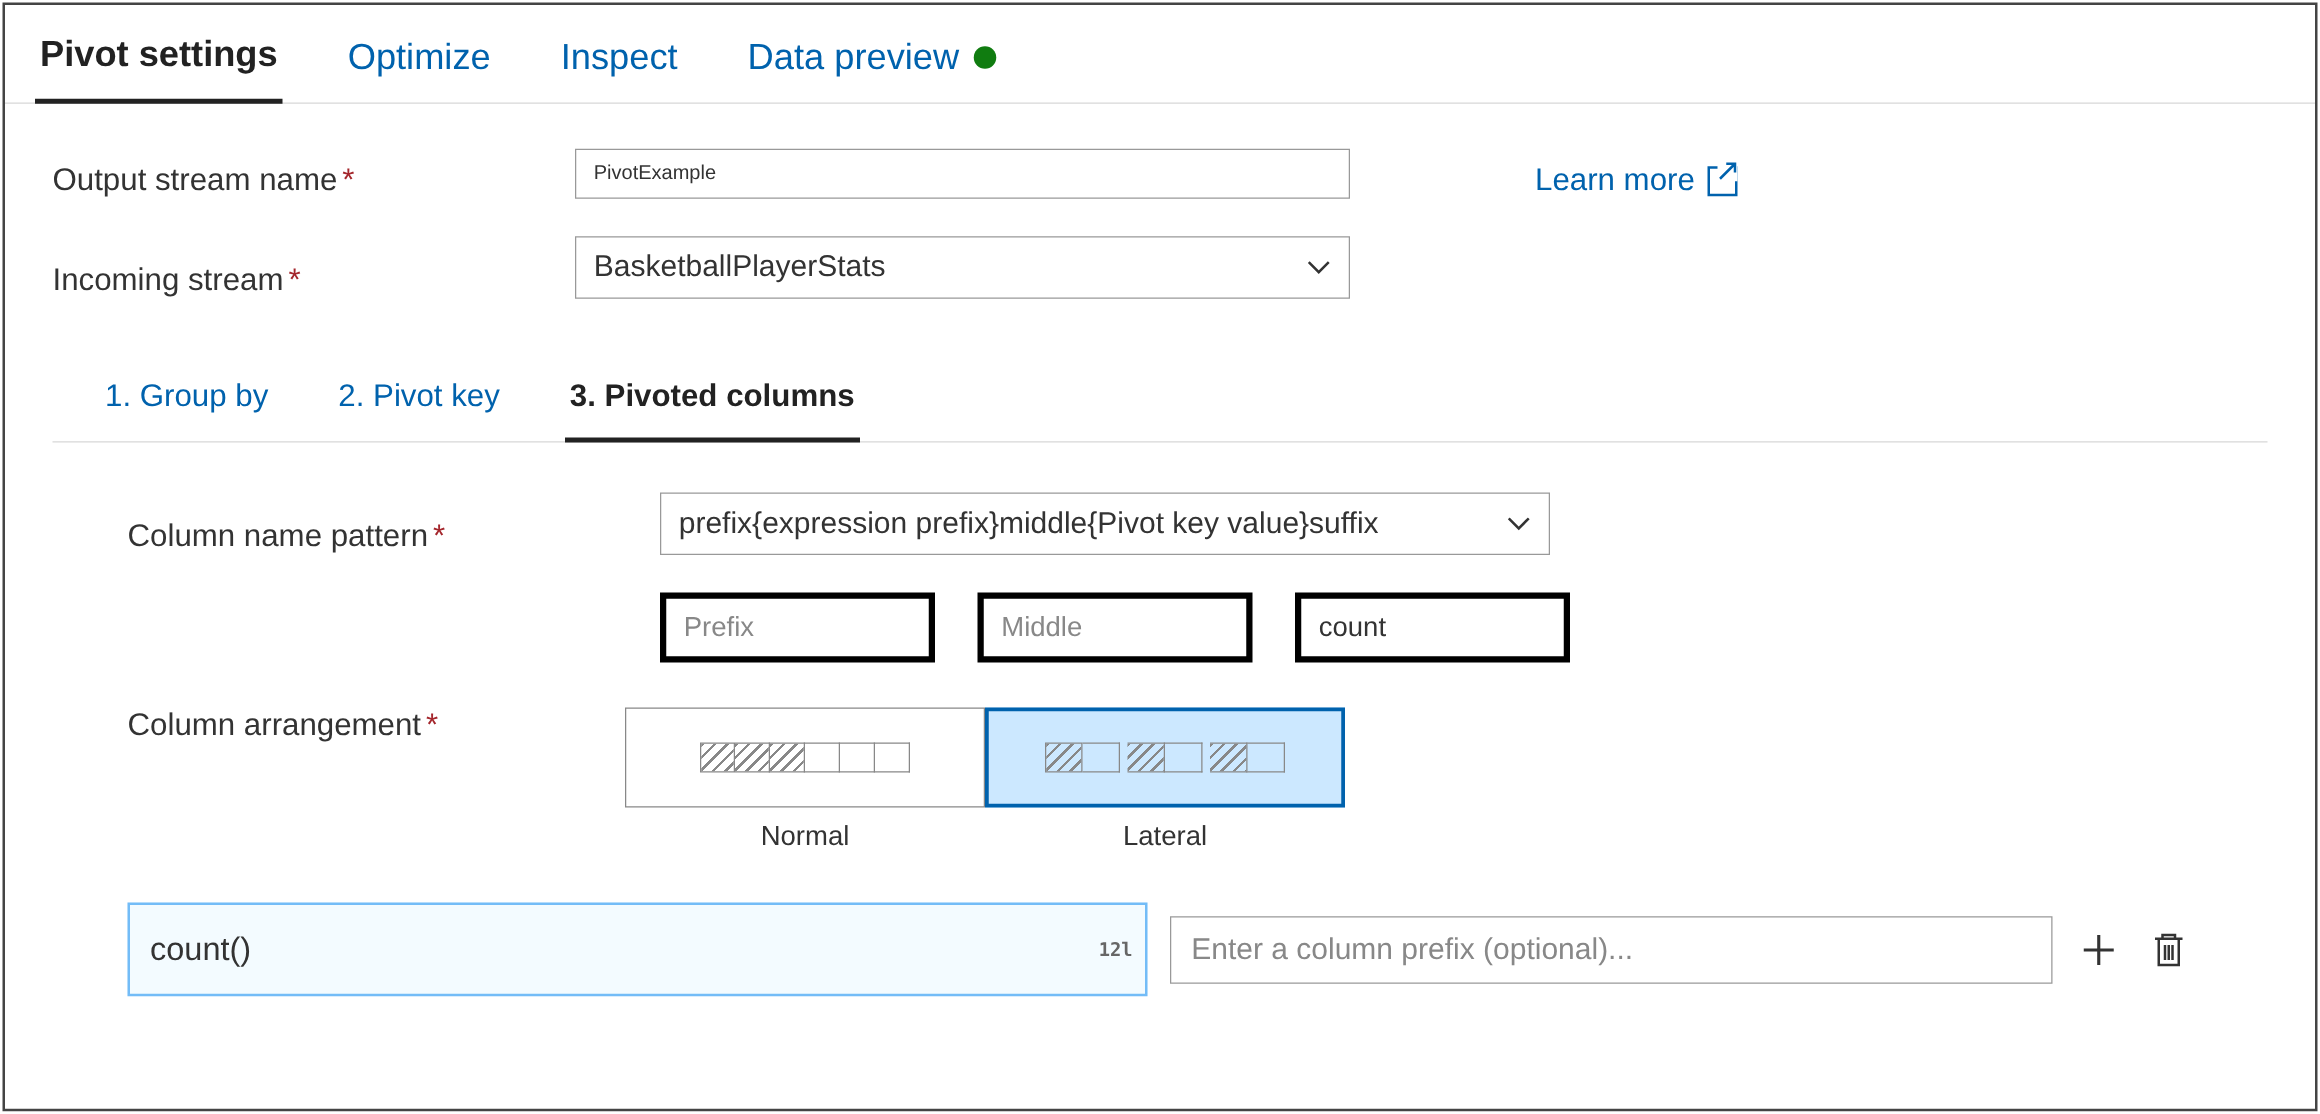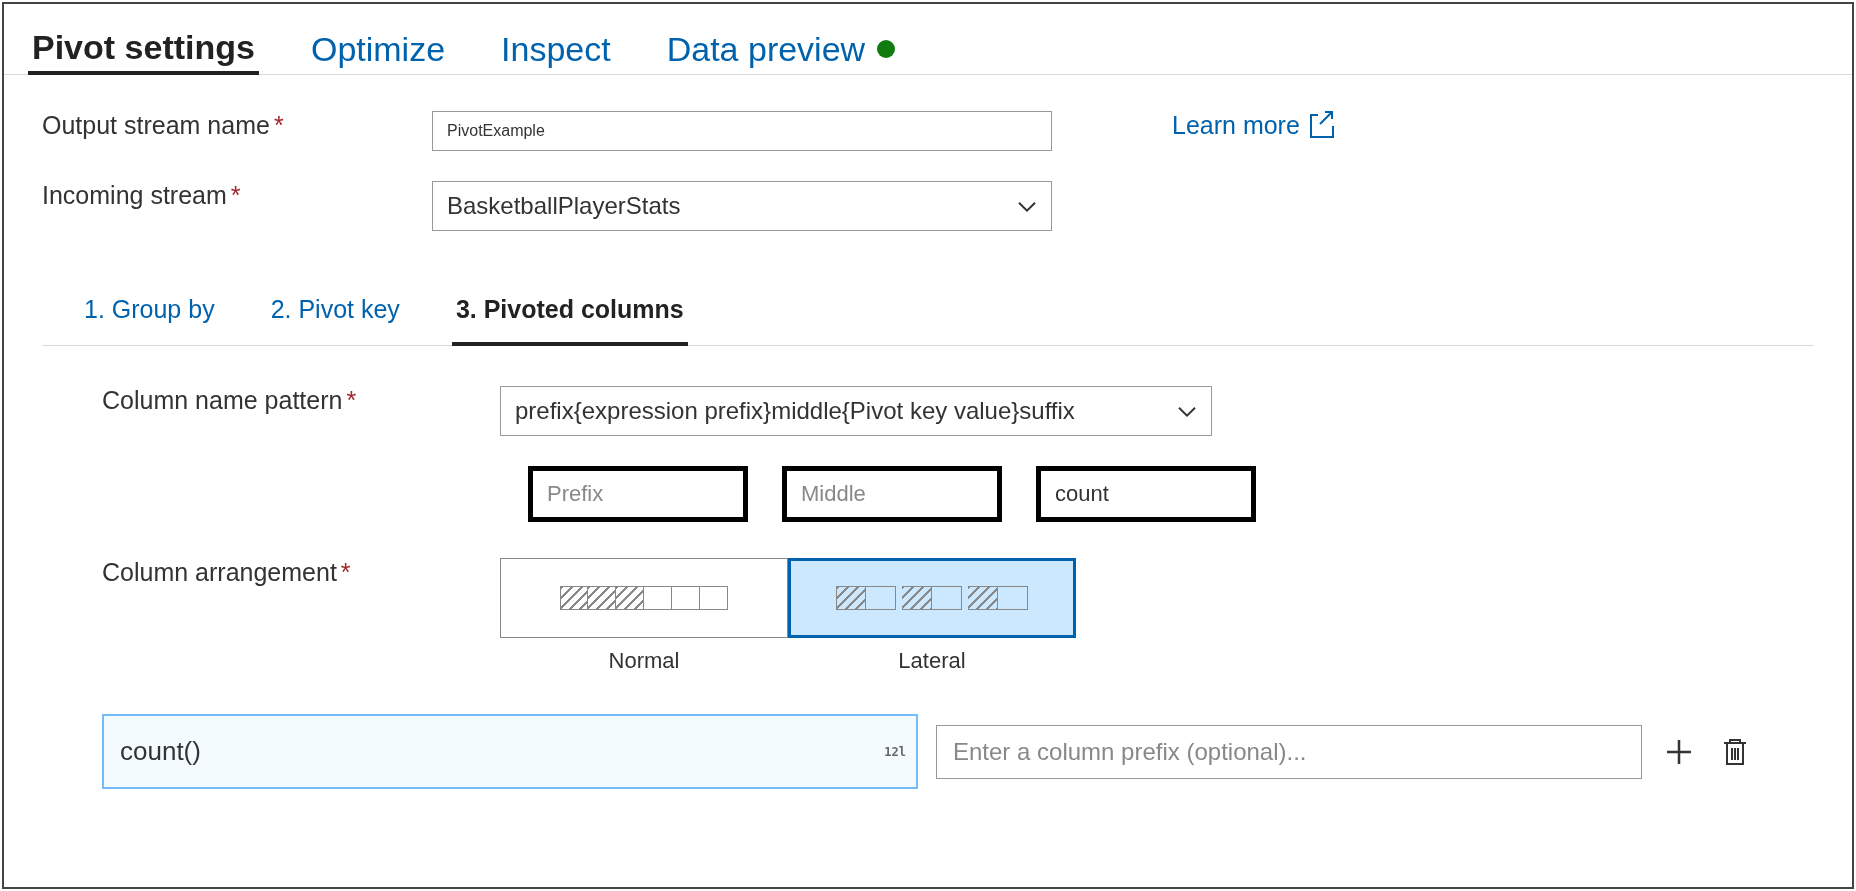--- a/index.html
+++ b/index.html
@@ -20,23 +20,23 @@
     overflow: hidden;
   }
   .tabs-row {
     display: flex;
     align-items: center;
     gap: 48px;
     padding: 18px 24px 0 24px;
     border-bottom: 1px solid #d8d8d8;
   }
   .tab {
-    font-size: 34px;
+    font-size: 29px;
     color: #0062ad;
-    padding: 6px 4px 4px 4px;
+    padding: 6px 4px 18px 4px;
     cursor: pointer;
     display: flex;
     align-items: center;
     gap: 12px;
   }
   .tab.active {
     color: #222;
     font-weight: 600;
     border-bottom: 4px solid #222;
     margin-bottom: -1px;
@@ -46,21 +46,22 @@
     height: 18px;
     background: #107c10;
     border-radius: 50%;
     display: inline-block;
   }
   .form-body {
     padding: 36px 38px 0 38px;
   }
   .form-row {
     display: flex;
-    align-items: flex-start;
+    align-items: flex-end;
+    gap: 28px;
     margin-bottom: 30px;
   }
   .form-label {
     font-size: 25px;
     color: #333;
     width: 390px;
     flex: 0 0 390px;
   }
   .req {
     color: #a4262c;
@@ -246,21 +247,21 @@
   .expr-container {
     position: relative;
     width: 816px;
   }
   .expr-badge {
     position: absolute;
     right: 12px;
     top: 50%;
     transform: translateY(-50%);
     font-family: "Segoe UI", monospace;
-    font-size: 12px;
+    font-size: 15px;
     color: #666;
     font-weight: 600;
   }
   .prefix-input {
     border: 1px solid #999;
     font-size: 24px;
     padding: 12px 16px;
     width: 720px;
     color: #333;
     flex: 1;

